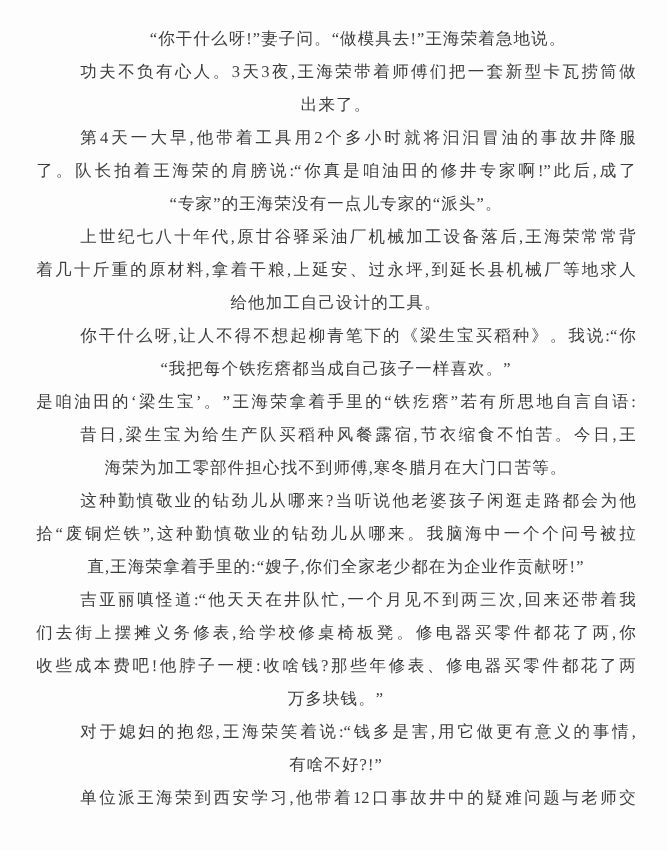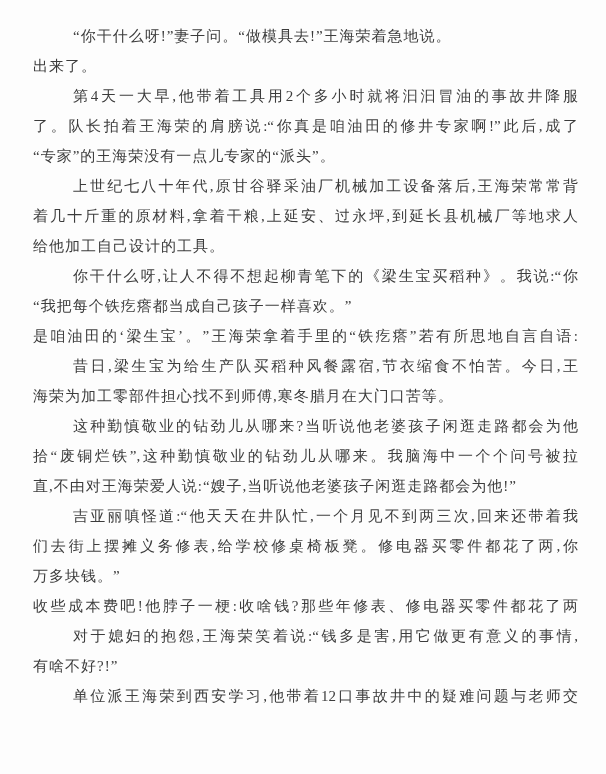--- a/index.html
+++ b/index.html
@@ -28,21 +28,21 @@
     font-family: "Liberation Serif", "DejaVu Serif", serif;
     font-size: 15px;
     line-height: 30px;
   }
   .para {
     margin: 0;
     padding: 0;
   }
   .line {
     height: 30px;
-    text-align: left;
+    text-align: center;
     letter-spacing: 1px;
     white-space: nowrap;
   }
   .line.j {
     text-align: justify;
     text-align-last: justify;
     -moz-text-align-last: justify;
     letter-spacing: normal;
     white-space: normal;
     word-break: break-all;
@@ -55,20 +55,21 @@
 <body>
 
 <div class="page">
   <div class="text-block">
 
     <div class="para">
       <div class="line indent">“你干什么呀!”妻子问。“做模具去!”王海荣着急地说。</div>
     </div>
 
     <div class="para">
+      <div class="line indent j">功夫不负有心人。3天3夜,王海荣带着师傅们把一套新型卡瓦捞筒做</div>
       <div class="line">出来了。</div>
     </div>
 
     <div class="para">
       <div class="line indent j">第4天一大早,他带着工具用2个多小时就将汩汩冒油的事故井降服</div>
       <div class="line j">了。队长拍着王海荣的肩膀说:“你真是咱油田的修井专家啊!”此后,成了</div>
       <div class="line">“专家”的王海荣没有一点儿专家的“派头”。</div>
     </div>
 
     <div class="para">
@@ -84,28 +85,28 @@
     </div>
 
     <div class="para">
       <div class="line indent j">昔日,梁生宝为给生产队买稻种风餐露宿,节衣缩食不怕苦。今日,王</div>
       <div class="line">海荣为加工零部件担心找不到师傅,寒冬腊月在大门口苦等。</div>
     </div>
 
     <div class="para">
       <div class="line indent j">这种勤慎敬业的钻劲儿从哪来?当听说他老婆孩子闲逛走路都会为他</div>
       <div class="line j">拾“废铜烂铁”,这种勤慎敬业的钻劲儿从哪来。我脑海中一个个问号被拉</div>
-      <div class="line">直,不由对王海荣爱人说:“嫂子,当听说他老婆孩子闲逛走路都会为他!”</div>
+      <div class="line">直,王海荣拿着手里的:“嫂子,你们全家老少都在为企业作贡献呀!”</div>
     </div>
 
     <div class="para">
       <div class="line indent j">吉亚丽嗔怪道:“他天天在井队忙,一个月见不到两三次,回来还带着我</div>
       <div class="line j">们去街上摆摊义务修表,给学校修桌椅板凳。修电器买零件都花了两,你</div>
+      <div class="line j">收些成本费吧!他脖子一梗:收啥钱?那些年修表、修电器买零件都花了两</div>
       <div class="line">万多块钱。”</div>
-      <div class="line j">收些成本费吧!他脖子一梗:收啥钱?那些年修表、修电器买零件都花了两</div>
     </div>
 
     <div class="para">
       <div class="line indent j">对于媳妇的抱怨,王海荣笑着说:“钱多是害,用它做更有意义的事情,</div>
       <div class="line">有啥不好?!”</div>
     </div>
 
     <div class="para">
       <div class="line indent j">单位派王海荣到西安学习,他带着12口事故井中的疑难问题与老师交</div>
     </div>

